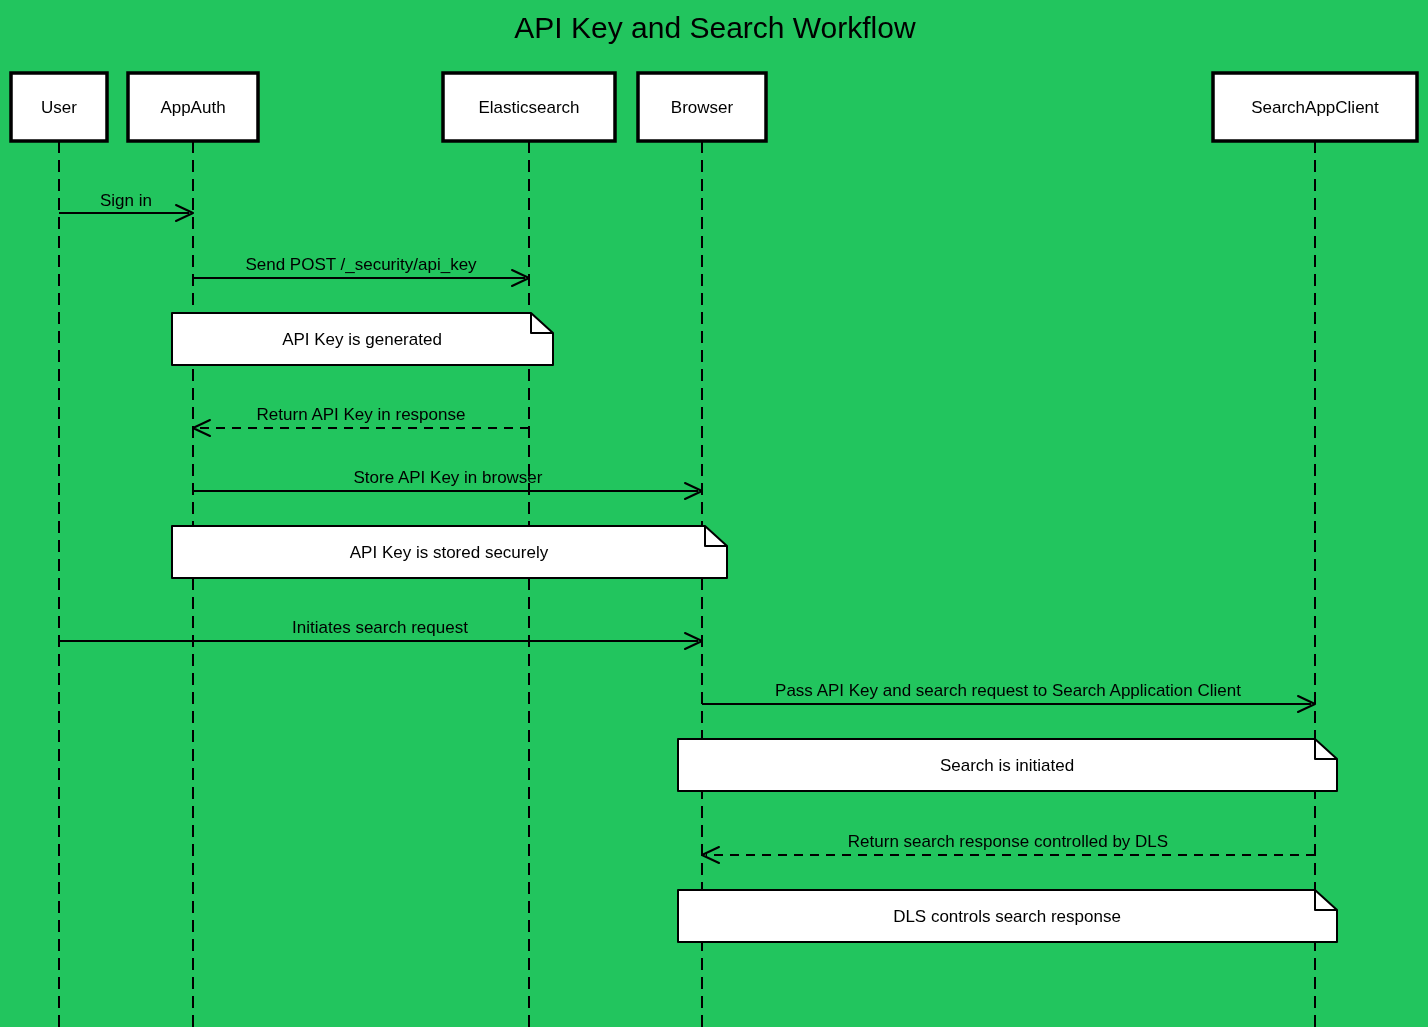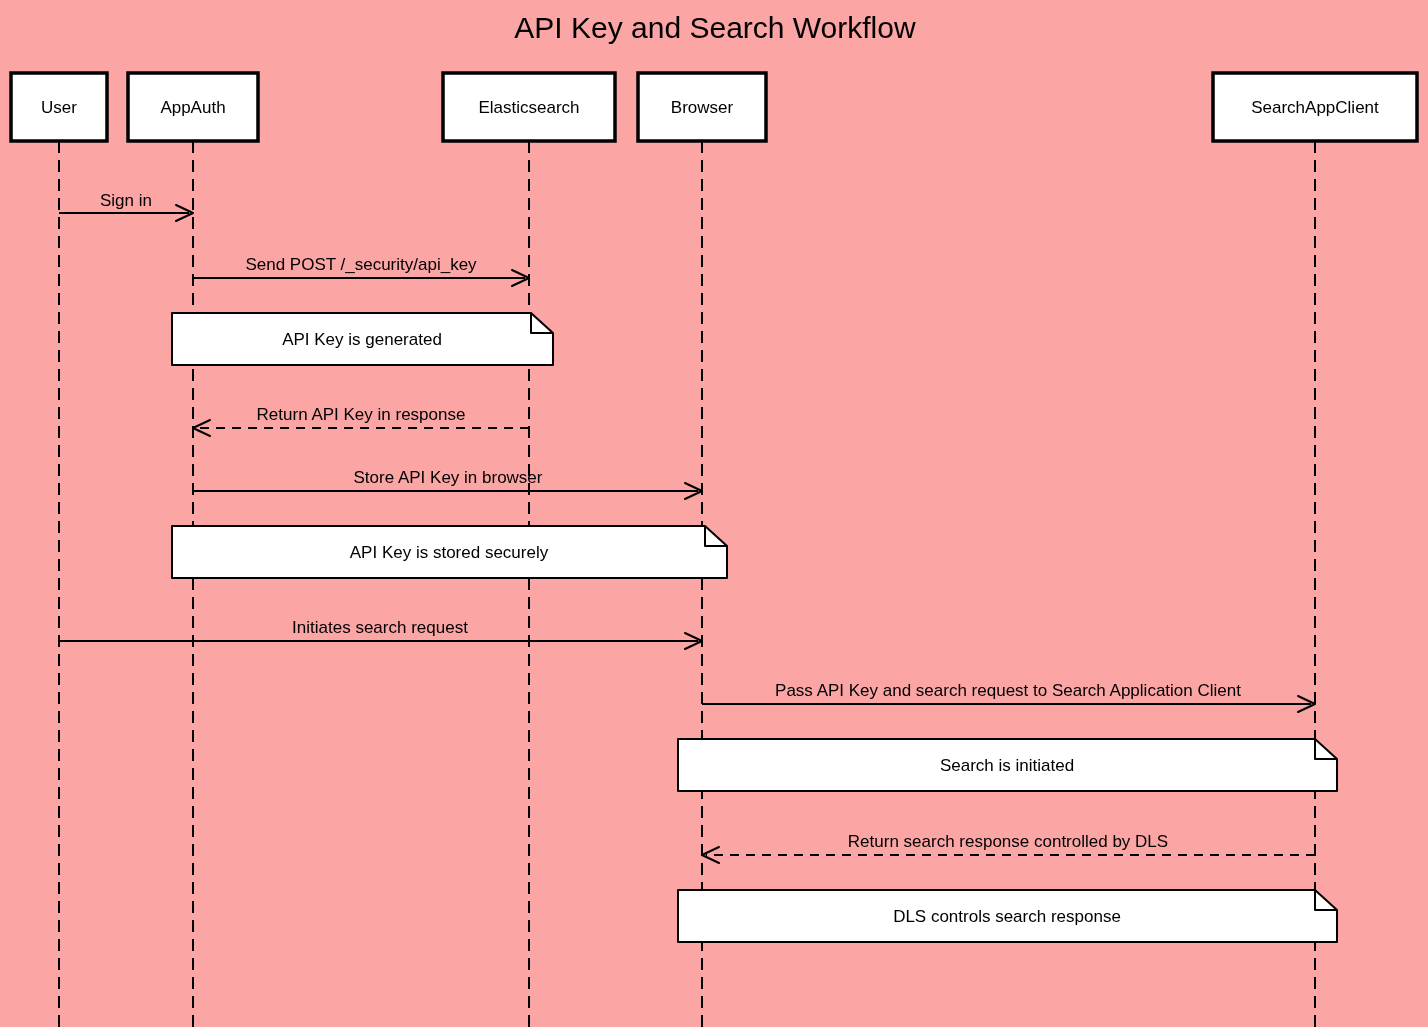--- a/index.html
+++ b/index.html
@@ -4,21 +4,21 @@
 <style>
   html, body {
     margin: 0;
     padding: 0;
     background: #ffffff;
   }
   .page {
     position: relative;
     width: 1428px;
     height: 1027px;
-    background: #fca5a5;
+    background: #22c55e;
     font-family: "Liberation Sans", sans-serif;
   }
   svg { display: block; }
   .title-text {
     font-family: "Liberation Sans", sans-serif;
     font-size: 30px;
     fill: #000000;
   }
   .participant-label {
     font-family: "Liberation Sans", sans-serif;

